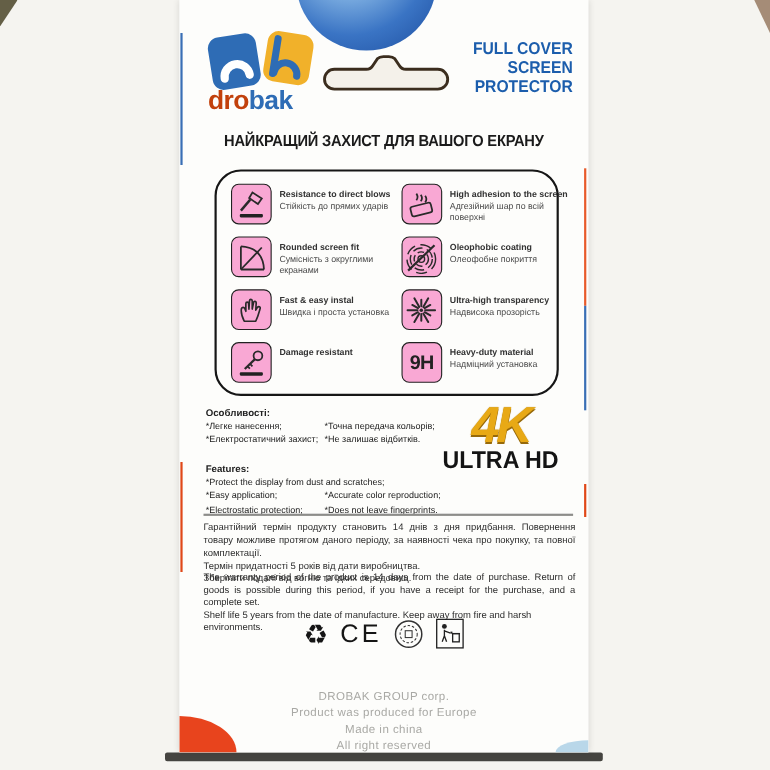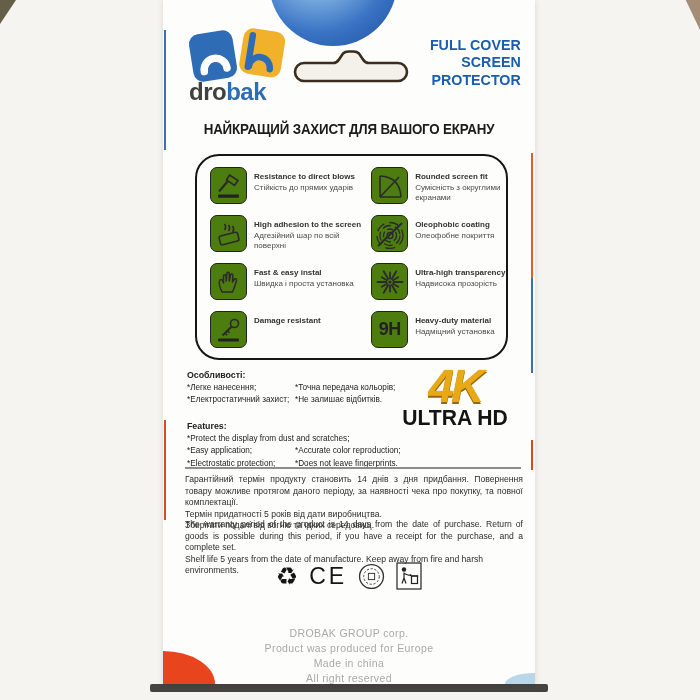--- a/index.html
+++ b/index.html
@@ -15,34 +15,34 @@
   
   #package{position:absolute;left:163px;top:0;width:372px;height:684px;background:#fdfdfb;
     overflow:hidden;box-shadow:0 0 6px rgba(0,0,0,.12);}
   
   .sphere{position:absolute;left:106px;top:-82px;width:128px;height:128px;border-radius:50%;
     background:radial-gradient(circle at 38% 32%, #d9ebf7 0%, #7fb0e2 30%, #3a74c4 62%, #1d4d9e 100%);}
   .euro-slot{position:absolute;left:128px;top:50px;}
   
   .logo-tiles{position:absolute;left:24px;top:24px;}
   .logo-word{position:absolute;left:26px;top:78px;font-size:24px;font-weight:bold;letter-spacing:-0.5px;}
-  .logo-word .dro{color:#404040;} .logo-word .bak{color:#2e6cb5;}
+  .logo-word .dro{color:#c2410c;} .logo-word .bak{color:#2e6cb5;}
   .product-title{position:absolute;right:14px;top:36px;text-align:right;color:#1b5dac;
     font-weight:bold;font-size:15.5px;line-height:1.12;transform:scaleX(.92);transform-origin:right top;}
   
   .header-title{position:absolute;left:0;right:0;top:121px;text-align:center;color:#1b1b1b;
     font-weight:bold;font-size:14.5px;transform:scaleX(.92);letter-spacing:-0.2px;}
   
   .features-box{position:absolute;left:32px;top:154px;width:313px;height:206px;
     border:2.5px solid #161616;border-radius:24px;box-sizing:border-box;
     padding:11px 8px 18px 13px;display:grid;grid-template-columns:1fr 1fr;
     grid-auto-rows:46px;column-gap:10px;row-gap:2px;}
   .feat{display:flex;align-items:flex-start;}
   .feat-icon{width:37px;height:37px;flex:none;border:1.8px solid #222;border-radius:7px;
-    display:flex;align-items:center;justify-content:center;box-sizing:border-box;background:#4d7c0f;}
+    display:flex;align-items:center;justify-content:center;box-sizing:border-box;background:#f9a8d4;}
   .feat-text{margin-left:7px;padding-top:5px;}
   .feat-en{font-size:8px;font-weight:bold;color:#333;white-space:nowrap;}
   .feat-ua{font-size:8px;color:#4a4a4a;margin-top:2px;line-height:1.25;max-width:100px;}
   .nine-h{font-size:18px;font-weight:bold;color:#222;letter-spacing:-0.5px;}
   
   .bullets{position:absolute;left:24px;width:222px;font-size:8.2px;color:#222;line-height:1.5;}
   .bullets-ua{top:369px;} .bullets-en{top:420px;}
   .bullets .b-title{font-weight:bold;font-size:8.8px;}
   .b-cols{display:flex;}
   .b-col1{width:108px;flex:none;}
@@ -135,43 +135,43 @@
         </span>
         <span class="feat-text">
           <div class="feat-en">Resistance to direct blows</div>
           <div class="feat-ua">Стійкість до прямих ударів</div>
         </span>
       </div>
 
       <div class="feat">
         <span class="feat-icon">
           <svg width="30" height="30" viewBox="0 0 30 30" fill="none" stroke="#2a2a2a" stroke-width="1.6">
-            <path d="M5 26 H26 M5 26 V5"></path>
-            <path d="M5 5 Q25 6 26 26"></path>
-            <path d="M5 26 L24 6"></path>
-          </svg>
-        </span>
-        <span class="feat-text">
-          <div class="feat-en">Rounded screen fit</div>
-          <div class="feat-ua">Сумісність з округлими екранами</div>
-        </span>
-      </div>
-
-      <div class="feat">
-        <span class="feat-icon">
-          <svg width="30" height="30" viewBox="0 0 30 30" fill="none" stroke="#2a2a2a" stroke-width="1.6">
             <rect x="5.5" y="15" width="19" height="9" rx="2" transform="rotate(-14 15 19.5)"></rect>
             <path d="M10.5 11 c1.5 -2 1.5 -4 0 -6"></path>
             <path d="M14.5 12 c1.5 -2 1.5 -4 0 -6"></path>
             <path d="M18.5 13 c1.5 -2 1.5 -4 0 -6"></path>
           </svg>
         </span>
         <span class="feat-text">
           <div class="feat-en">High adhesion to the screen</div>
           <div class="feat-ua">Адгезійний шар по всій поверхні</div>
+        </span>
+      </div>
+
+      <div class="feat">
+        <span class="feat-icon">
+          <svg width="30" height="30" viewBox="0 0 30 30" fill="none" stroke="#2a2a2a" stroke-width="1.6">
+            <path d="M5 26 H26 M5 26 V5"></path>
+            <path d="M5 5 Q25 6 26 26"></path>
+            <path d="M5 26 L24 6"></path>
+          </svg>
+        </span>
+        <span class="feat-text">
+          <div class="feat-en">Rounded screen fit</div>
+          <div class="feat-ua">Сумісність з округлими екранами</div>
         </span>
       </div>
 
       <div class="feat">
         <span class="feat-icon">
           <svg width="30" height="30" viewBox="0 0 30 30" fill="none" stroke="#2a2a2a" stroke-width="1.3">
             <circle cx="15" cy="16.5" r="3"></circle>
             <circle cx="15" cy="16.5" r="6.5" stroke-dasharray="6 3"></circle>
             <circle cx="15" cy="16.5" r="10" stroke-dasharray="9 4"></circle>
             <circle cx="15" cy="16.5" r="13" stroke-dasharray="10 5"></circle>

